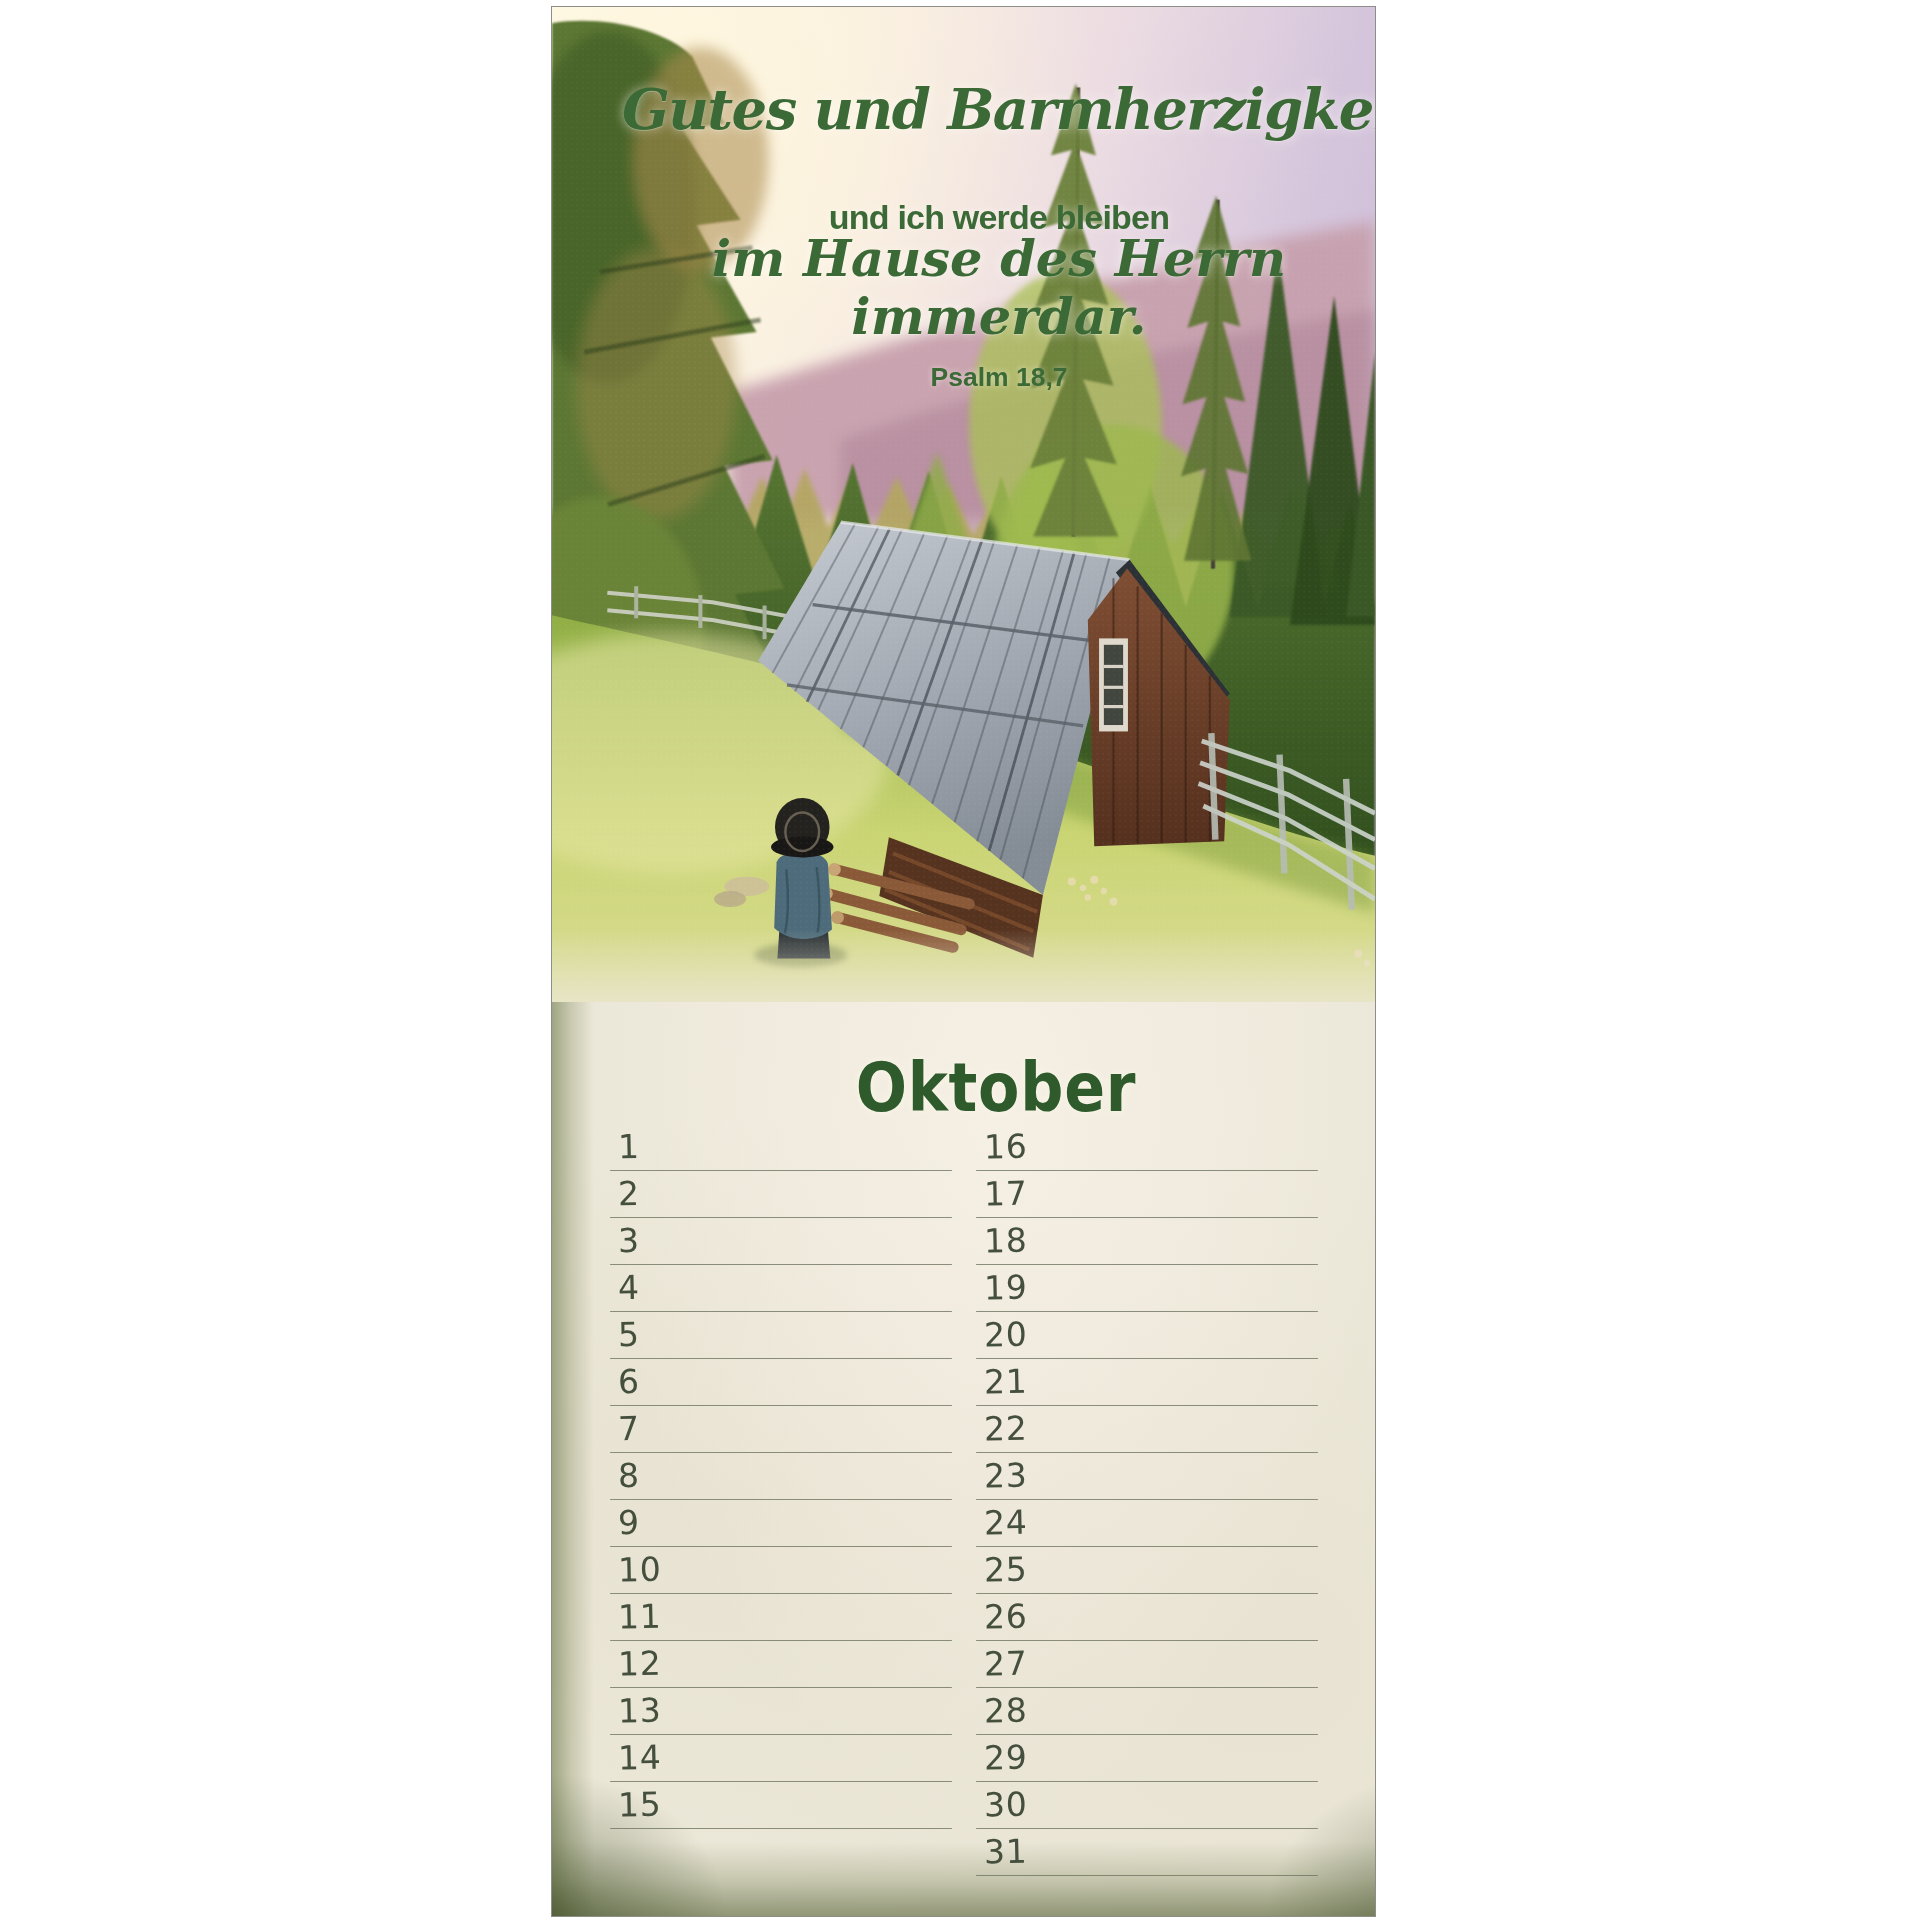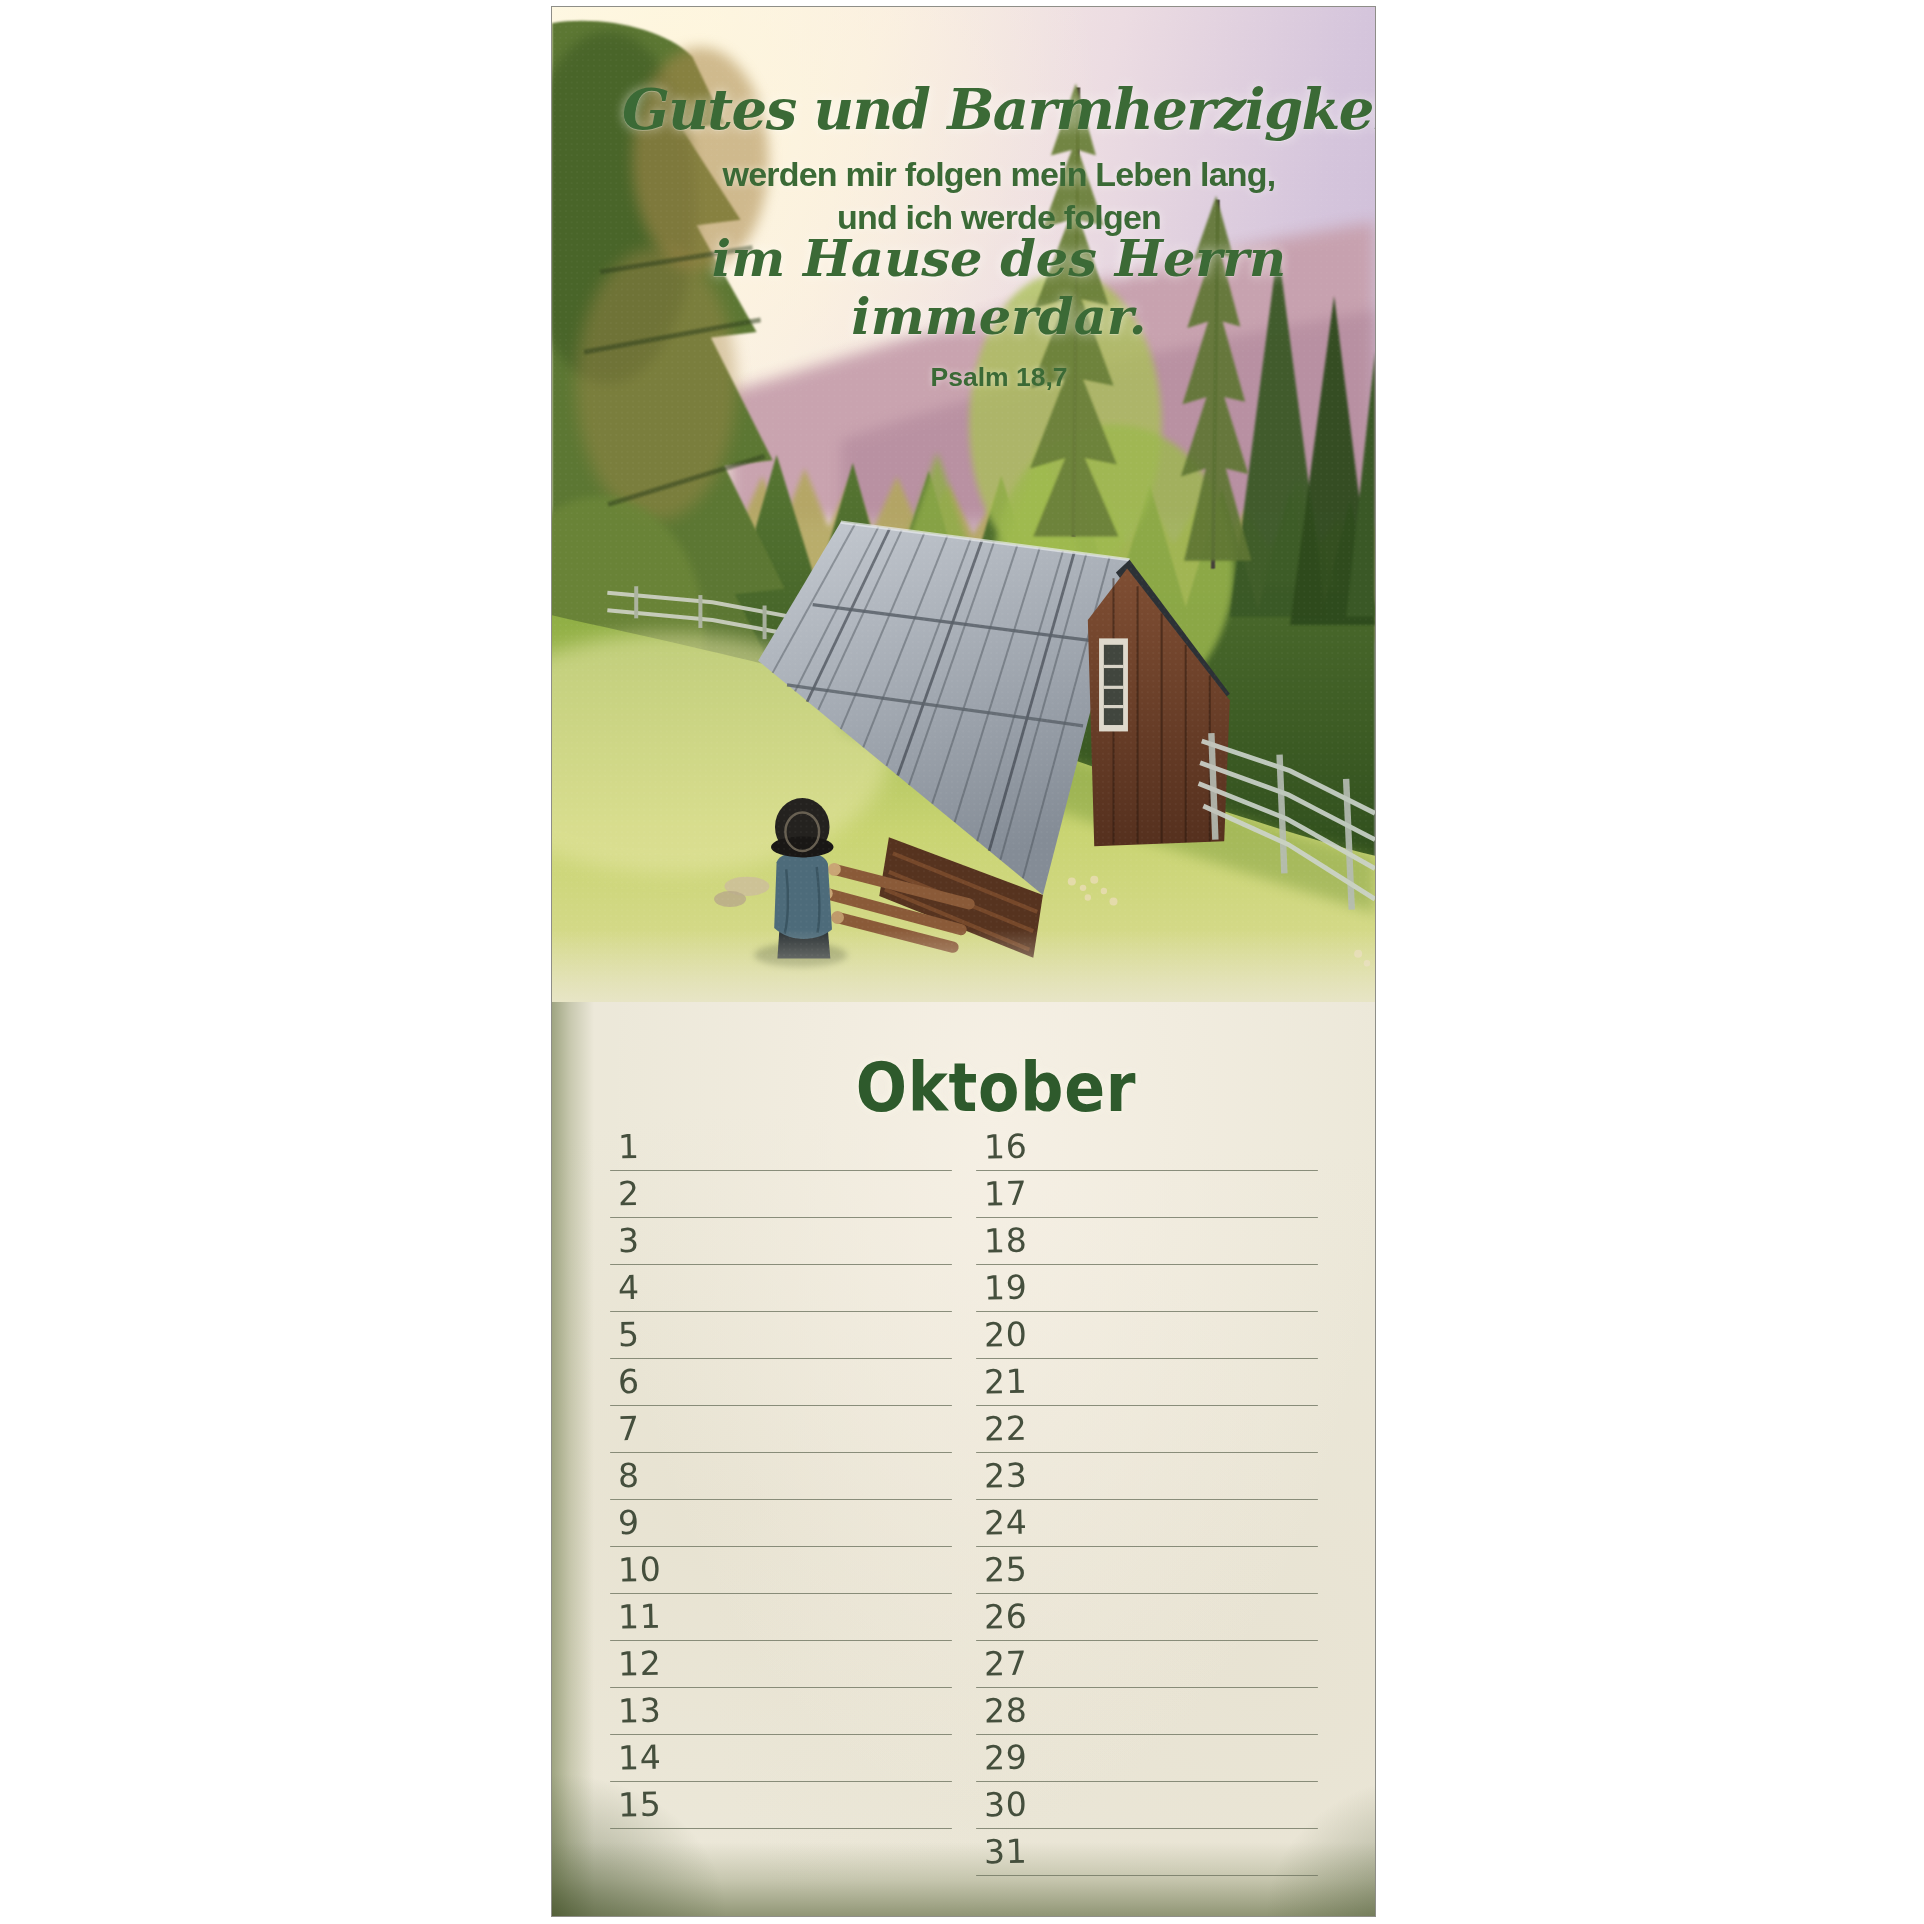--- a/index.html
+++ b/index.html
@@ -273,22 +273,21 @@
             <circle cx="700" cy="1115" r="5"></circle>
           <circle cx="1005" cy="1180" r="5"></circle>
             <circle cx="1016" cy="1192" r="4"></circle>
         </g>
       </g>
     </svg>
     <div class="photo-grain"></div>
 
     <div class="verse">
       <div class="script v-line1">Gutes und Barmherzigkeit</div>
-      <div class="vsans  v-line2">werden mir folgen mein Leben lang,</div>
-      <div class="vsans  v-line3">und ich werde folgen</div>
+      <div class="vsans  v-line3">und ich werde bleiben</div>
       <div class="script v-line4">im Hause des Herrn</div>
       <div class="script v-line5">immerdar.</div>
       <div class="v-ref">Psalm 18,7</div>
     </div>
 
     <div class="photo-fade"></div>
   </div>
 
   <div class="calendar">
     <div class="edge edge-left"></div>

